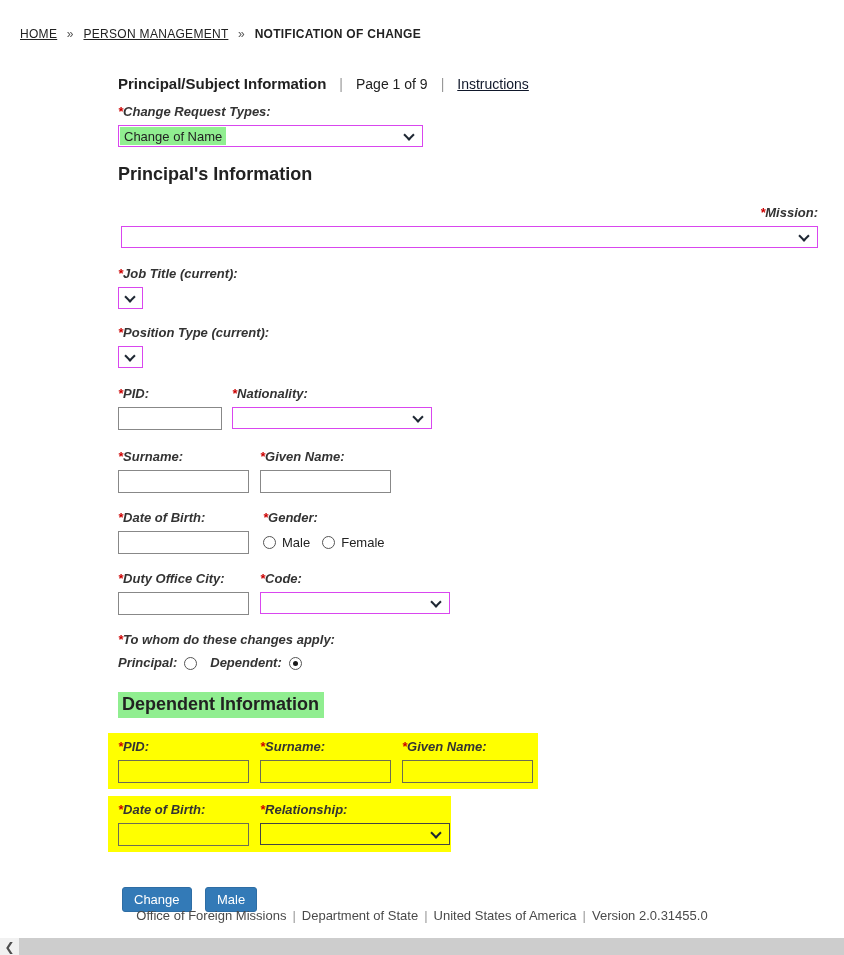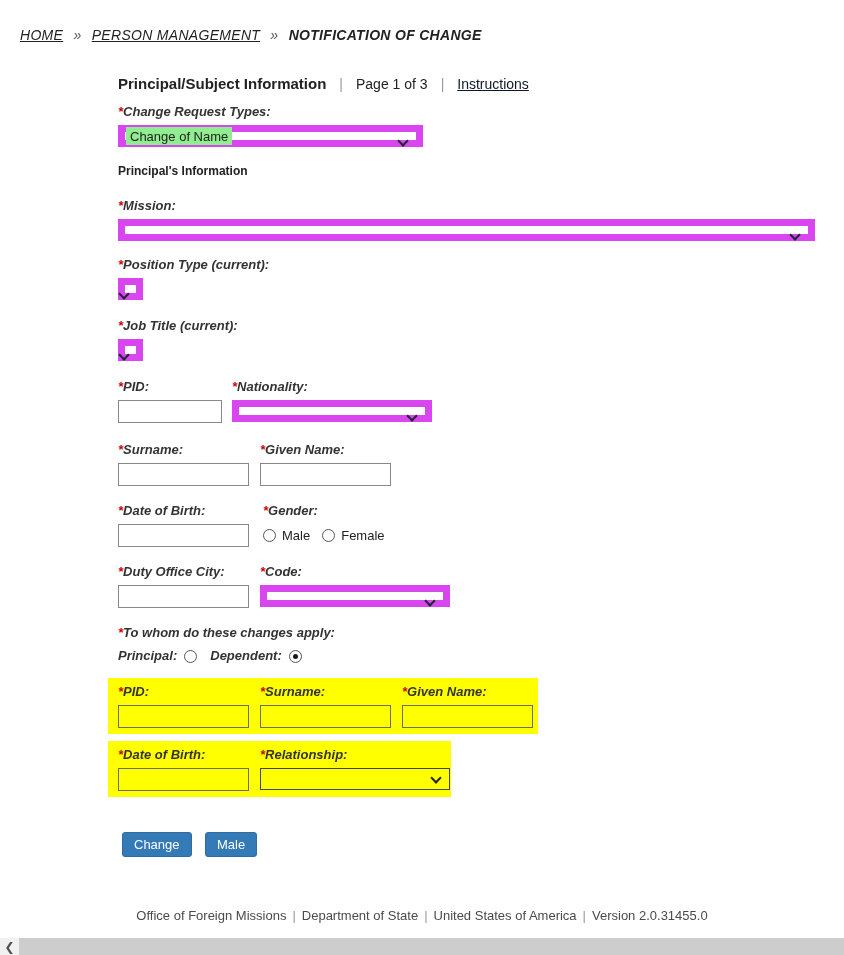--- a/index.html
+++ b/index.html
@@ -1,46 +1,46 @@
 <!DOCTYPE html>
 <html><head>
 <meta charset="utf-8">
 <style>
   * { box-sizing: border-box; margin: 0; padding: 0; }
   html,body { background:#fff; }
   body { font-family: "Liberation Sans", sans-serif; color:#222; }
   .page { position:relative; width:844px; height:955px; background:#fff; overflow:hidden; }
 
   
-  .breadcrumb { position:absolute; top:27px; left:20px; font-size:14px; letter-spacing:.3px; color:#222; white-space:nowrap;font-style:italic; }
+  .breadcrumb { position:absolute; top:27px; left:20px; font-size:12px; letter-spacing:.3px; color:#222; white-space:nowrap; }
   .crumb-link { text-decoration:underline; color:#222; cursor:pointer; }
   .crumb-sep { color:#555; margin:0 6px; }
   .crumb-current { font-weight:bold; }
 
   
   .content { position:absolute; top:75px; left:118px; width:700px; }
 
   .title-row { display:flex; align-items:center; font-size:14px; }
   .page-title { font-weight:bold; font-size:15px; color:#222; }
   .title-sep { color:#999; margin:0 13px; }
   .instructions-link { text-decoration:underline; color:#0f172a; cursor:pointer; }
 
   .lbl { font-size:13px; font-weight:bold; color:#333; line-height:14px; white-space:nowrap;font-style:italic; }
   .req { color:#cc0000; }
   .field { display:flex; flex-direction:column; }
   .field .lbl { margin-bottom:6px; }
   .row { display:flex; }
 
   .ctl-input { height:23px; border:1px solid #888; background:#fff; font:13px "Liberation Sans", sans-serif; padding:0 4px; color:#222; }
-  .sel { position:relative; height:22px; border:7px solid #d946ef; background:#fff; display:flex; align-items:center; padding:0 24px 0 1px; font-size:13px; cursor:pointer; }
+  .sel { position:relative; height:22px; border:1px solid #d946ef; background:#fff; display:flex; align-items:center; padding:0 24px 0 1px; font-size:13px; cursor:pointer; }
   .chev { position:absolute; right:9px; top:5px; width:8px; height:8px; border-right:2px solid #1e2733; border-bottom:2px solid #1e2733; transform:rotate(45deg); }
   .sel.small { width:25px; padding:0; }
   .sel.small .chev { right:8px; }
 
-  .section-heading { font-size:12px; font-weight:bold; color:#222; }
+  .section-heading { font-size:18px; font-weight:bold; color:#222; }
   .hl-green-sel { background:#90EE90; height:18px; display:inline-flex; align-items:center; padding:0 4px; min-width:100px; font-size:13px; color:#222; }
   .heading-green { display:inline-block; background:#90EE90; padding:2px 5px 3px 4px; }
 
   
   .radio { position:relative; display:inline-block; width:13px; height:13px; border:1px solid #555; border-radius:50%; background:#fff; cursor:pointer; flex:none; }
   .radio.checked::after { content:""; position:absolute; left:3px; top:3px; width:5px; height:5px; border-radius:50%; background:#1a1a1a; }
   .radio-row { display:flex; align-items:center; font-size:13px; color:#222; }
   .radio-opt-label { margin:0 12px 0 6px; font-size:13px; }
 
   
@@ -58,21 +58,21 @@
 
   
   .hscroll { position:absolute; left:0; bottom:0; width:844px; height:17px; background:#f1f1f1; display:flex; align-items:stretch; }
   .hscroll .arrow-btn { width:19px; display:flex; align-items:center; justify-content:center; color:#4e4e4e; font-size:12px; cursor:pointer; background:#f1f1f1; }
   .hscroll .thumb { flex:1; background:#cdcdcd; cursor:pointer; }
 
   
   .field-crt       { margin-top:13px; }
   .sel-crt         { width:305px; }
   .heading-principal { margin-top:17px; }
-  .field-mission   { margin-top:21px; }
+  .field-mission   { margin-top:21px;align-items:flex-end; }
   .sel-mission     { width:697px; }
   .field-postype   { margin-top:17px; }
   .field-jobtitle  { margin-top:19px; }
   .row-pid-nat     { margin-top:19px; }
   .row-name        { margin-top:20px; }
   .row-dob-gender  { margin-top:18px; }
   .row-duty        { margin-top:18px; }
   .apply-label     { margin-top:18px; }
   .apply-radios    { margin-top:9px; }
   .heading-dependent { margin-top:22px; }
@@ -92,21 +92,21 @@
     <span class="crumb-link">PERSON MANAGEMENT</span>
     <span class="crumb-sep">»</span>
     <span class="crumb-current">NOTIFICATION OF CHANGE</span>
   </div>
 
   <div class="content">
 
     <div class="title-row">
       <span class="page-title">Principal/Subject Information</span>
       <span class="title-sep">|</span>
-      <span>Page 1 of 3</span>
+      <span>Page 1 of 9</span>
       <span class="title-sep">|</span>
       <span class="instructions-link">Instructions</span>
     </div>
 
     <div class="field field-crt">
       <span class="lbl"><span class="req">*</span><span>Change Request Types:</span></span>
       <div class="sel sel-crt">
         <span class="hl-green-sel">Change of Name</span>
         <span class="chev"></span>
       </div>
@@ -114,29 +114,29 @@
 
     <div class="section-heading heading-principal">Principal's Information</div>
 
     <div class="field field-mission">
       <span class="lbl"><span class="req">*</span><span>Mission:</span></span>
       <div class="sel sel-mission">
           <span class="chev"></span>
         </div>
     </div>
 
+    <div class="field field-jobtitle">
+      <span class="lbl"><span class="req">*</span><span>Job Title (current):</span></span>
+      <div class="sel small">
+          <span class="chev"></span>
+        </div>
+    </div>
+
     <div class="field field-postype">
       <span class="lbl"><span class="req">*</span><span>Position Type (current):</span></span>
-      <div class="sel small">
-          <span class="chev"></span>
-        </div>
-    </div>
-
-    <div class="field field-jobtitle">
-      <span class="lbl"><span class="req">*</span><span>Job Title (current):</span></span>
       <div class="sel small">
           <span class="chev"></span>
         </div>
     </div>
 
     <div class="row row-pid-nat">
       <div class="field" style="width:104px; margin-right:10px;">
         <span class="lbl"><span class="req">*</span><span>PID:</span></span>
         <input class="ctl-input" style="width: 104px;">
       </div>
@@ -189,20 +189,23 @@
     </div>
 
     <div class="lbl apply-label"><span class="req">*</span><span>To whom do these changes apply:</span></div>
     <div class="radio-row apply-radios">
       <span class="lbl">Principal:</span>
       <span class="radio" style="margin-left:7px;"></span>
       <span class="lbl" style="margin-left:13px;">Dependent:</span>
       <span class="radio checked" style="margin-left:7px;"></span>
     </div>
 
+    <div class="section-heading heading-dependent">
+      <span class="heading-green">Dependent Information</span>
+    </div>
 
     <div class="yellow-block yellow1">
       <div class="row">
         <div class="field" style="width:131px; margin-right:11px;">
           <span class="lbl"><span class="req">*</span><span>PID:</span></span>
           <input class="ctl-input" style="width: 131px;">
         </div>
         <div class="field" style="width:131px; margin-right:11px;">
           <span class="lbl"><span class="req">*</span><span>Surname:</span></span>
           <input class="ctl-input" style="width: 131px;">

